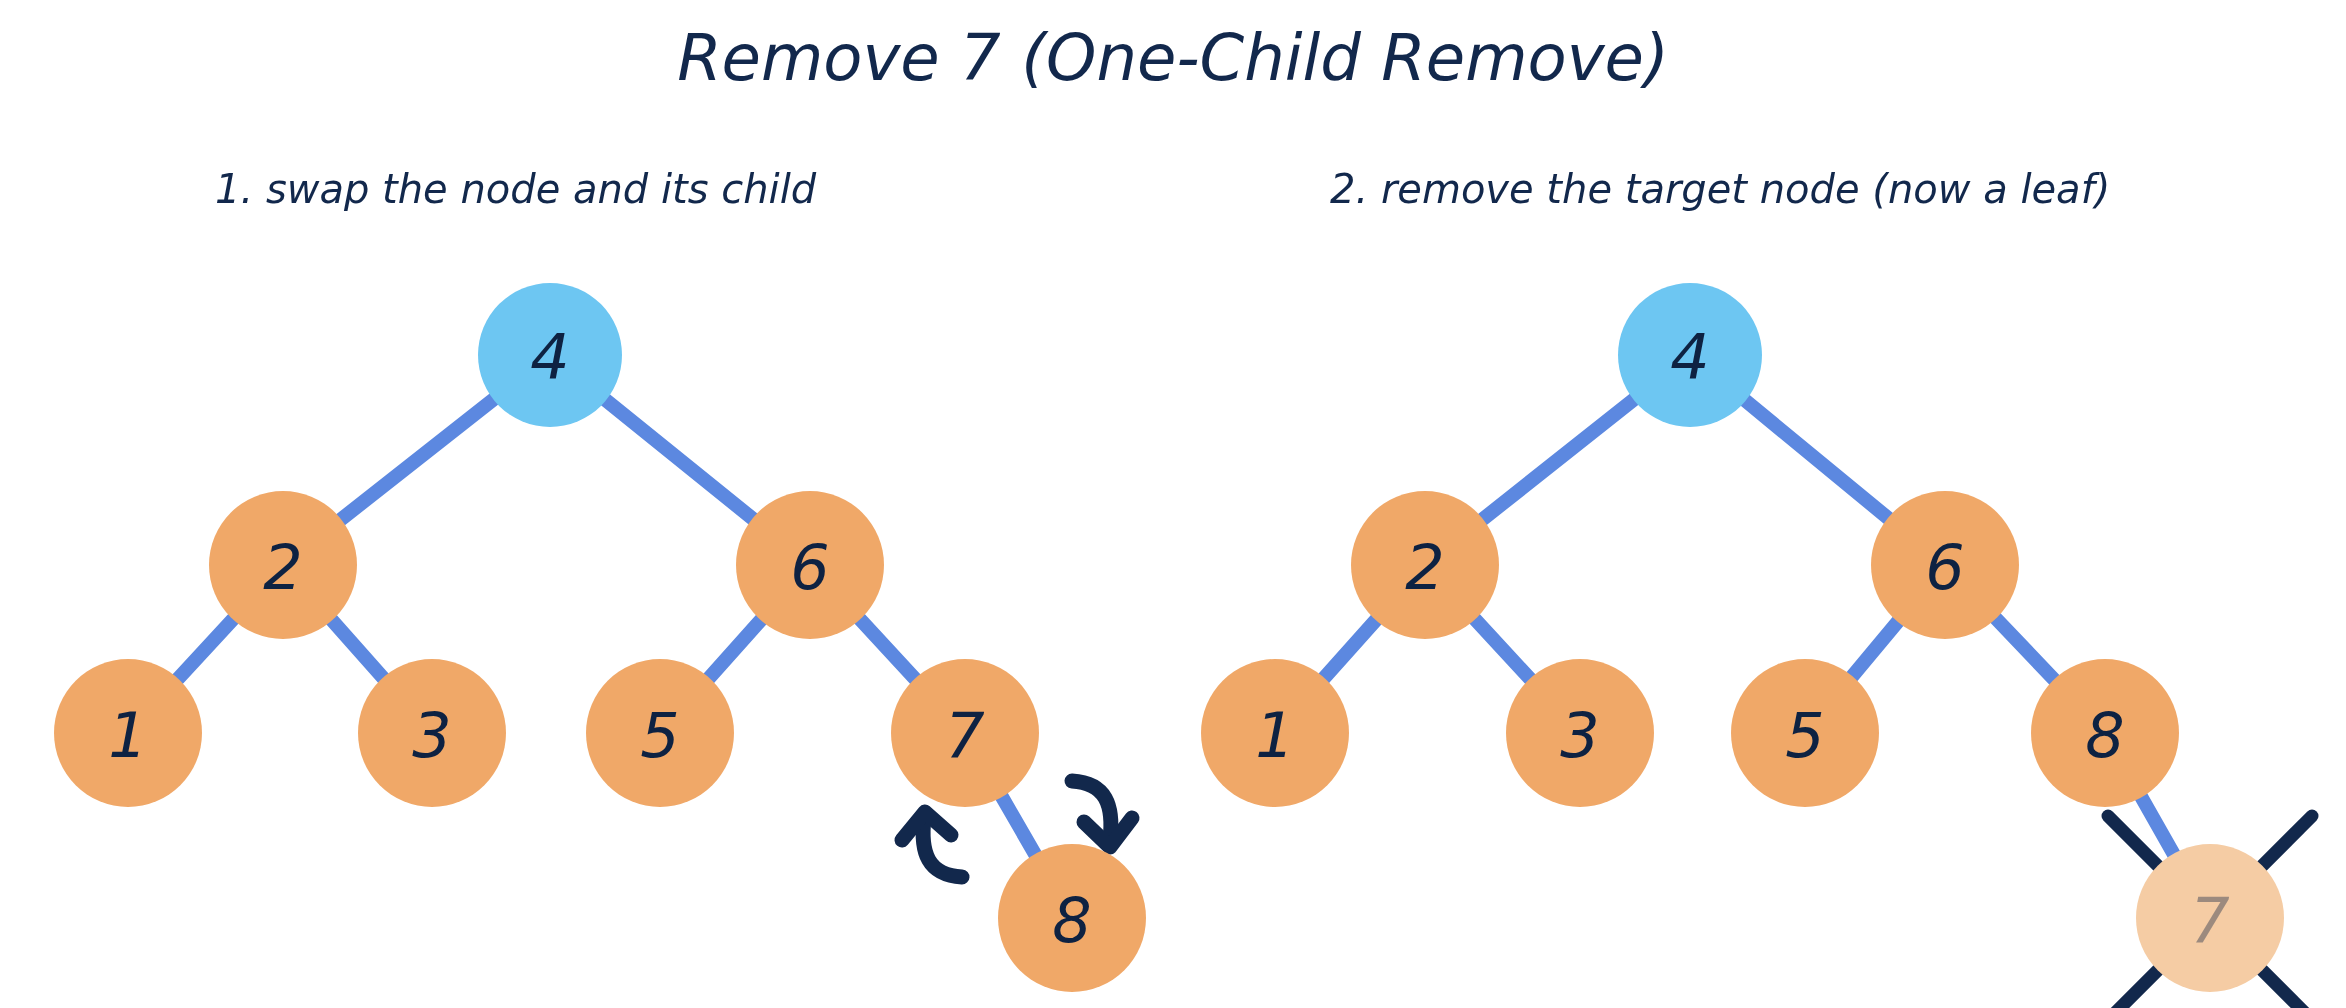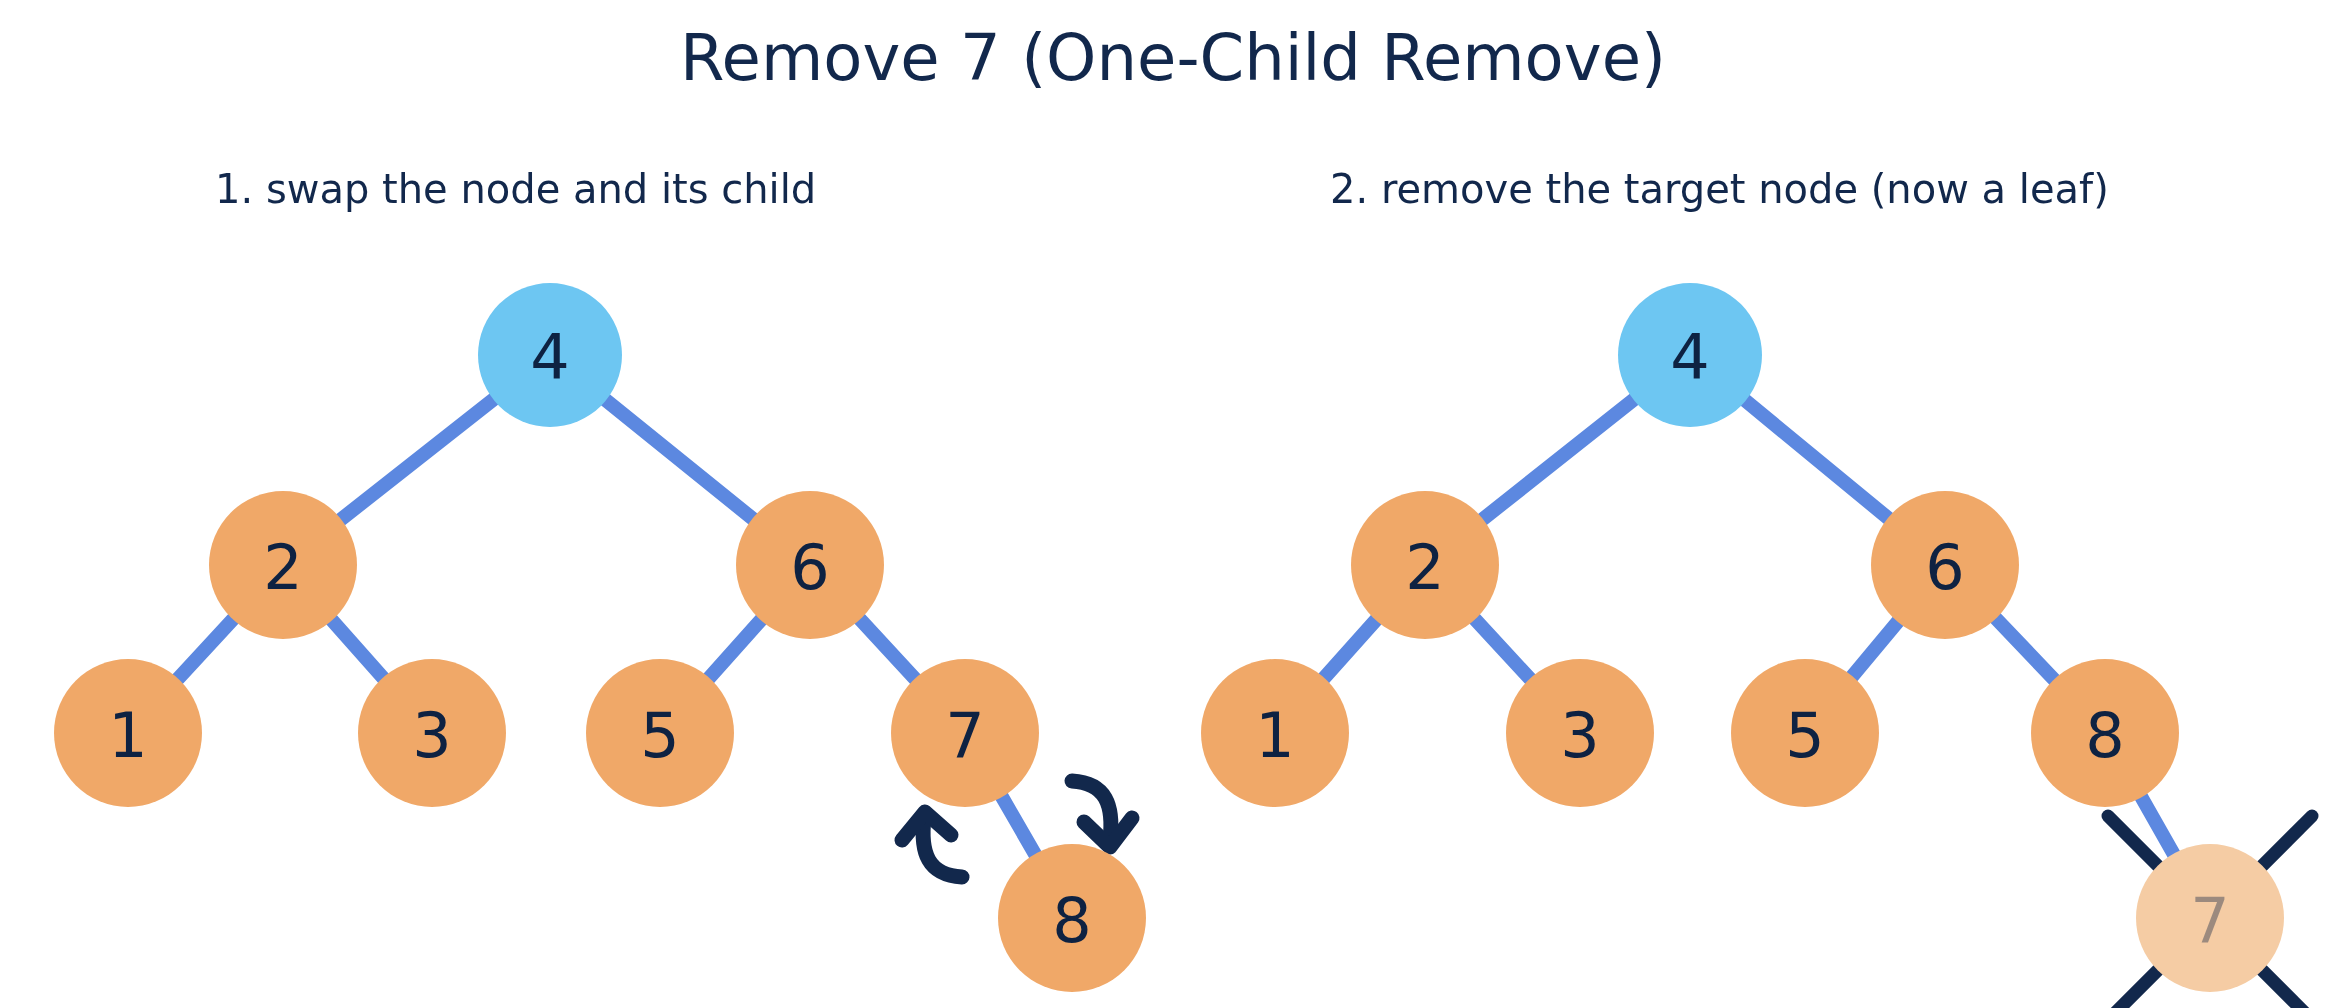--- a/index.html
+++ b/index.html
@@ -12,20 +12,21 @@
     height: 1008px;
     font-family: "DejaVu Sans", "Liberation Sans", sans-serif;
     overflow: hidden;
     position: relative;
   }
   #stage {
     position: relative;
     width: 2346px;
     height: 1008px;
     background: #ffffff;
+    font-style: italic;
   }
   .figure-svg {
     position: absolute;
     left: 0;
     top: 0;
     width: 2346px;
     height: 1008px;
     display: block;
   }
   text {

